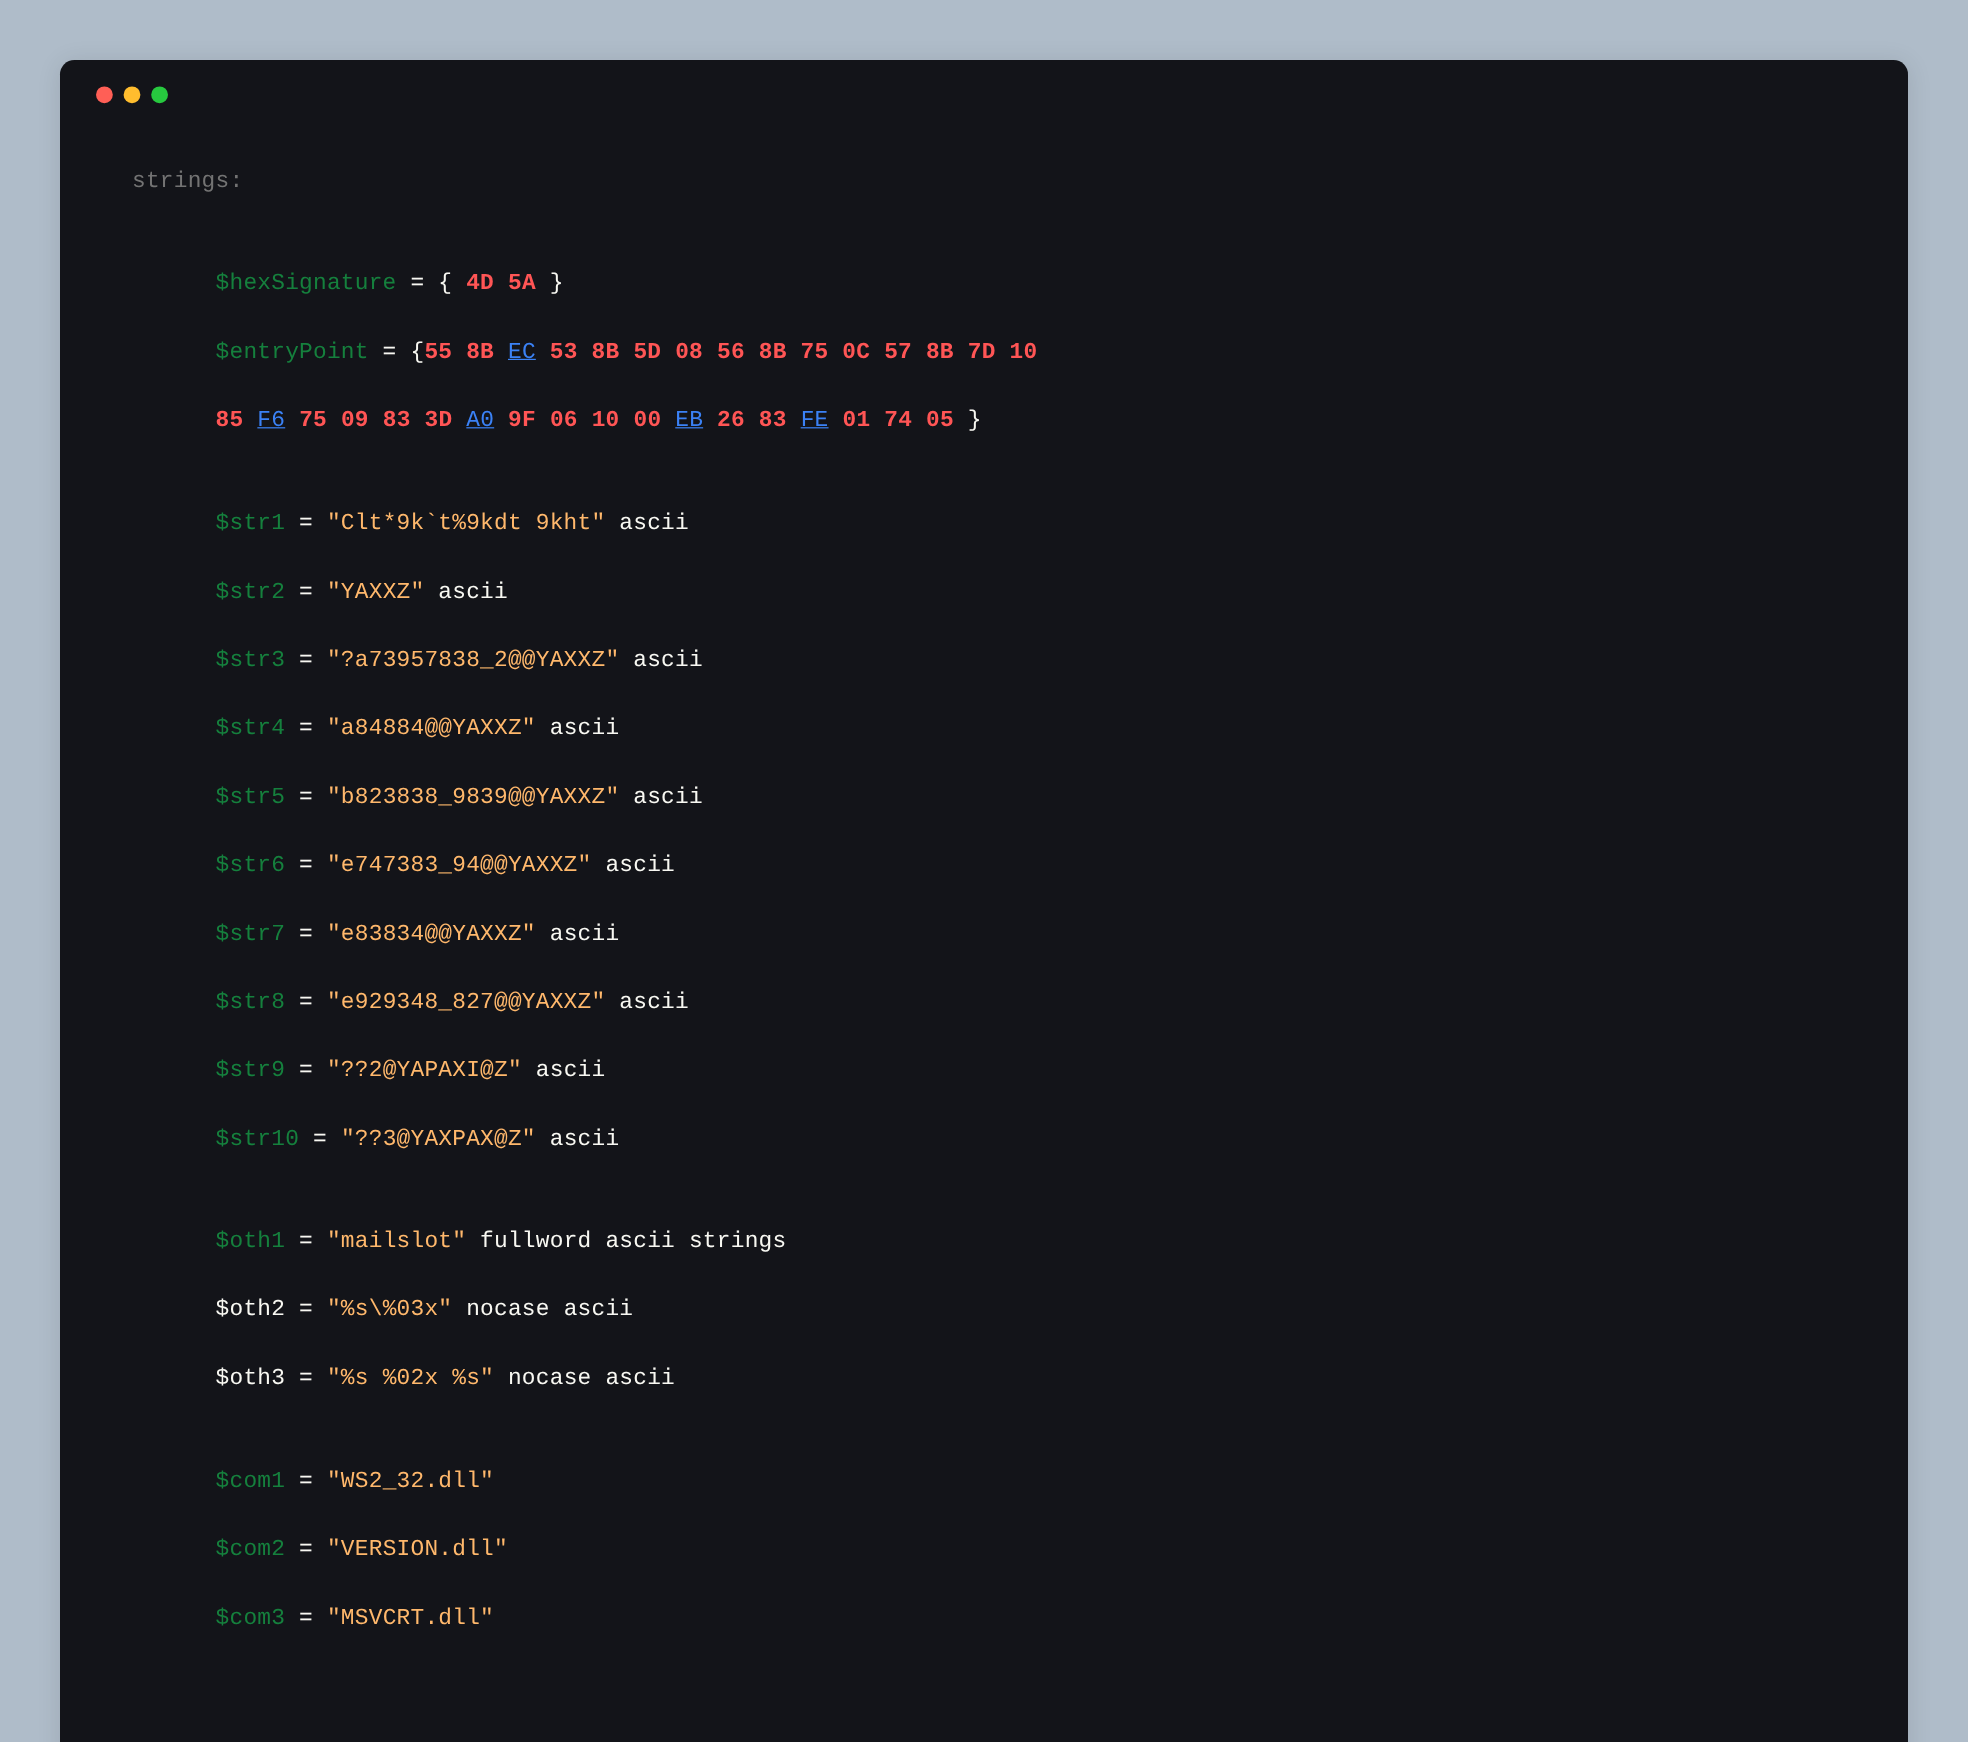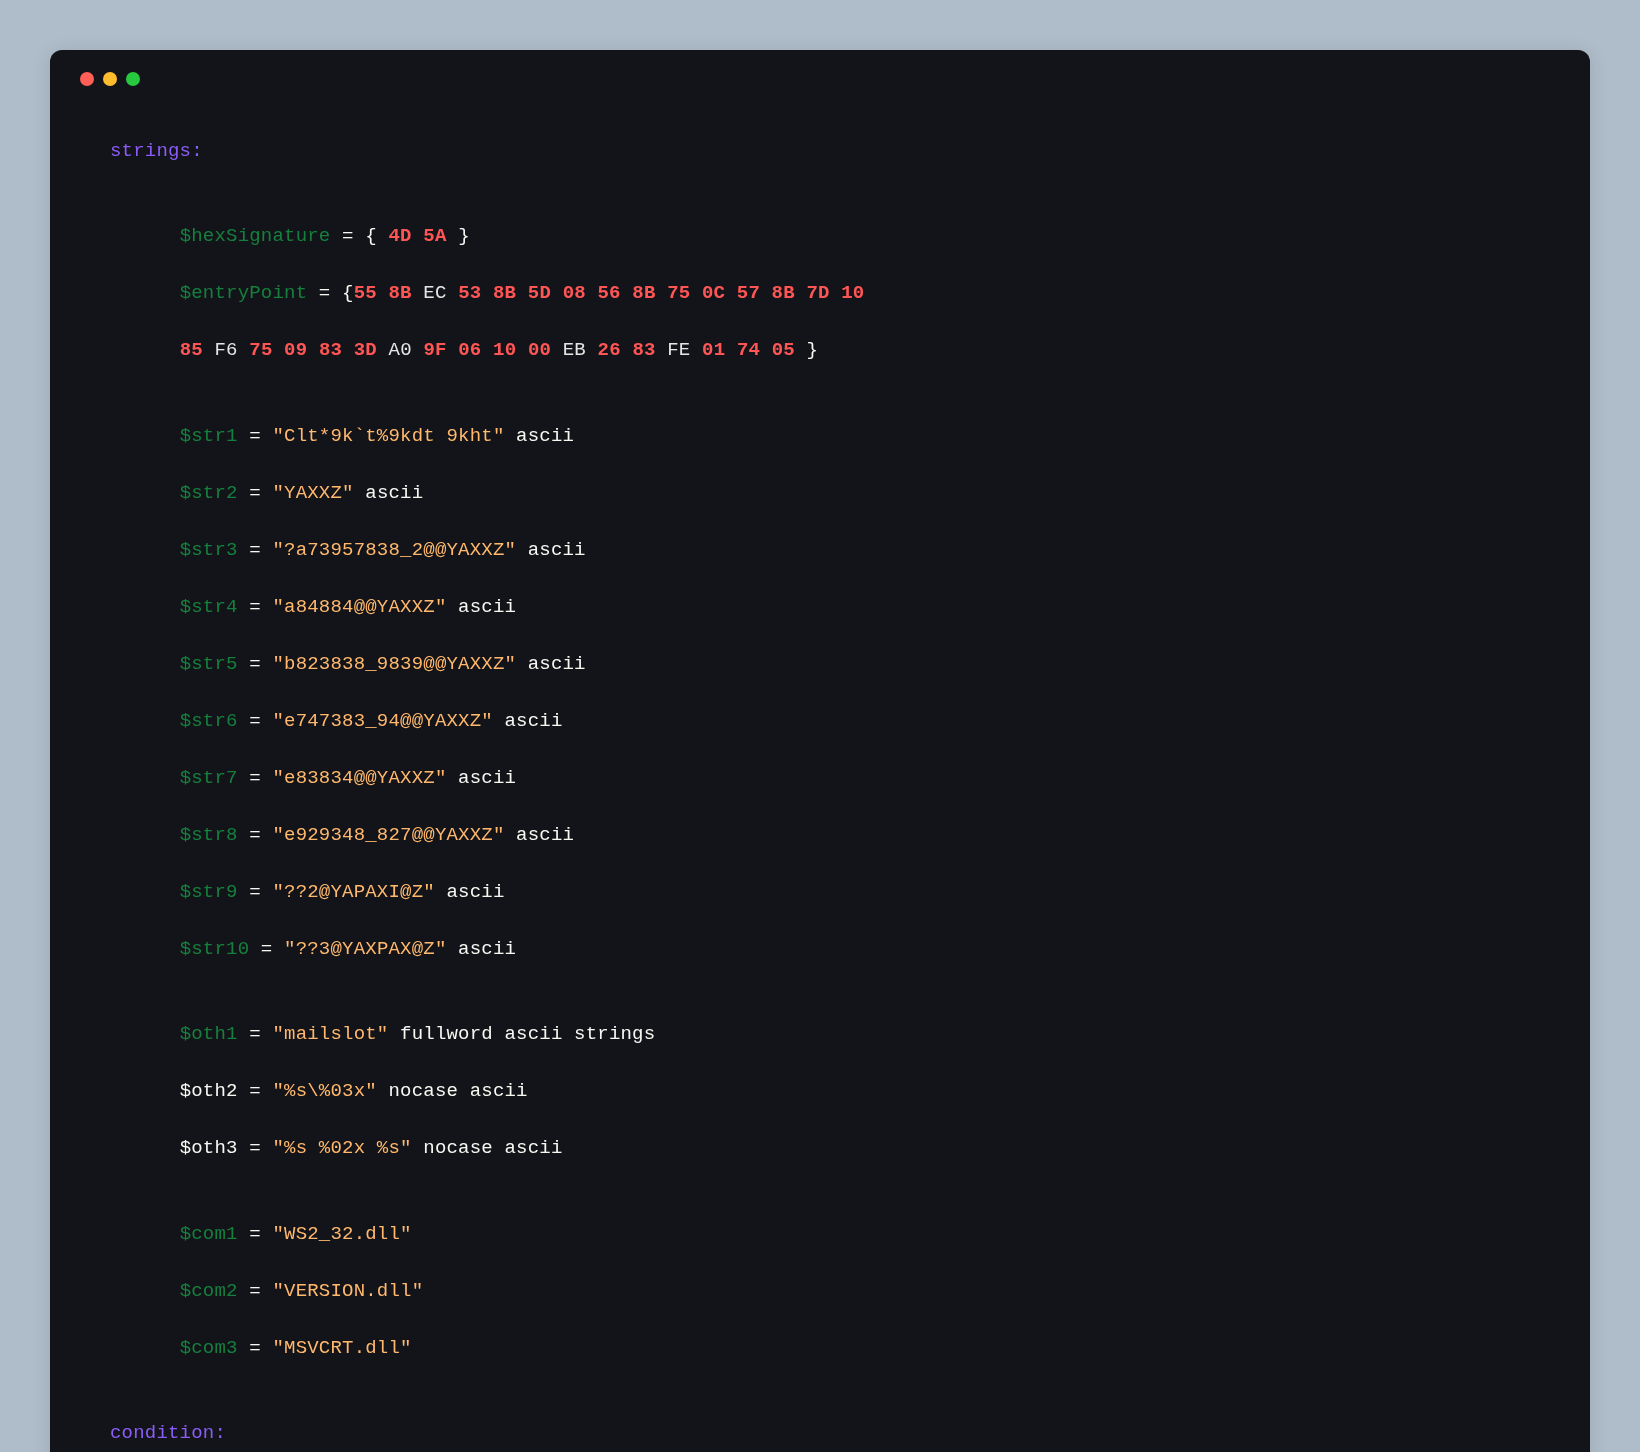--- a/index.html
+++ b/index.html
@@ -34,25 +34,25 @@
   .light-green  { background: #27c93f; }
 
   .code {
     white-space: pre;
     color: #e6e6e6;
     padding-left: 30px;
     letter-spacing: 0.2px;
   }
   .code .line { display: block; }
 
-  .c-cyan    { color: #8b5cf6; }
+  .c-cyan    { color: #737373; }
   .c-green   { color: #15803d; }
   .c-orange  { color: #ffb86c; }
   .c-red     { color: #ff5555; font-weight: bold; }
-  .c-blue    { color: #e5e5e5; }
+  .c-blue    { color: #3b82f6; text-decoration: underline; }
   .c-white   { color: #f8f8f2; }
 </style>
 </head>
 <body>
 
 <div class="outer-wrap">
   <div class="terminal">
     <div class="traffic-lights">
       <div class="light light-red"></div>
       <div class="light light-yellow"></div>
@@ -78,21 +78,20 @@
 <span class="line">      <span class="c-green">$str10</span><span class="c-white"> = </span><span class="c-orange">"??3@YAXPAX@Z"</span><span class="c-white"> ascii</span></span>
 <span class="line"></span>
 <span class="line">      <span class="c-green">$oth1</span><span class="c-white"> = </span><span class="c-orange">"mailslot"</span><span class="c-white"> fullword ascii strings</span></span>
 <span class="line">      <span class="c-white">$oth2</span><span class="c-white"> = </span><span class="c-orange">"%s\%03x"</span><span class="c-white"> nocase ascii</span></span>
 <span class="line">      <span class="c-white">$oth3</span><span class="c-white"> = </span><span class="c-orange">"%s %02x %s"</span><span class="c-white"> nocase ascii</span></span>
 <span class="line"></span>
 <span class="line">      <span class="c-green">$com1</span><span class="c-white"> = </span><span class="c-orange">"WS2_32.dll"</span></span>
 <span class="line">      <span class="c-green">$com2</span><span class="c-white"> = </span><span class="c-orange">"VERSION.dll"</span></span>
 <span class="line">      <span class="c-green">$com3</span><span class="c-white"> = </span><span class="c-orange">"MSVCRT.dll"</span></span>
 <span class="line"></span>
-<span class="line"><span class="c-cyan">condition:</span></span>
 
 
 
 
 
     </div>
   </div>
 </div>
 
 </body></html>

